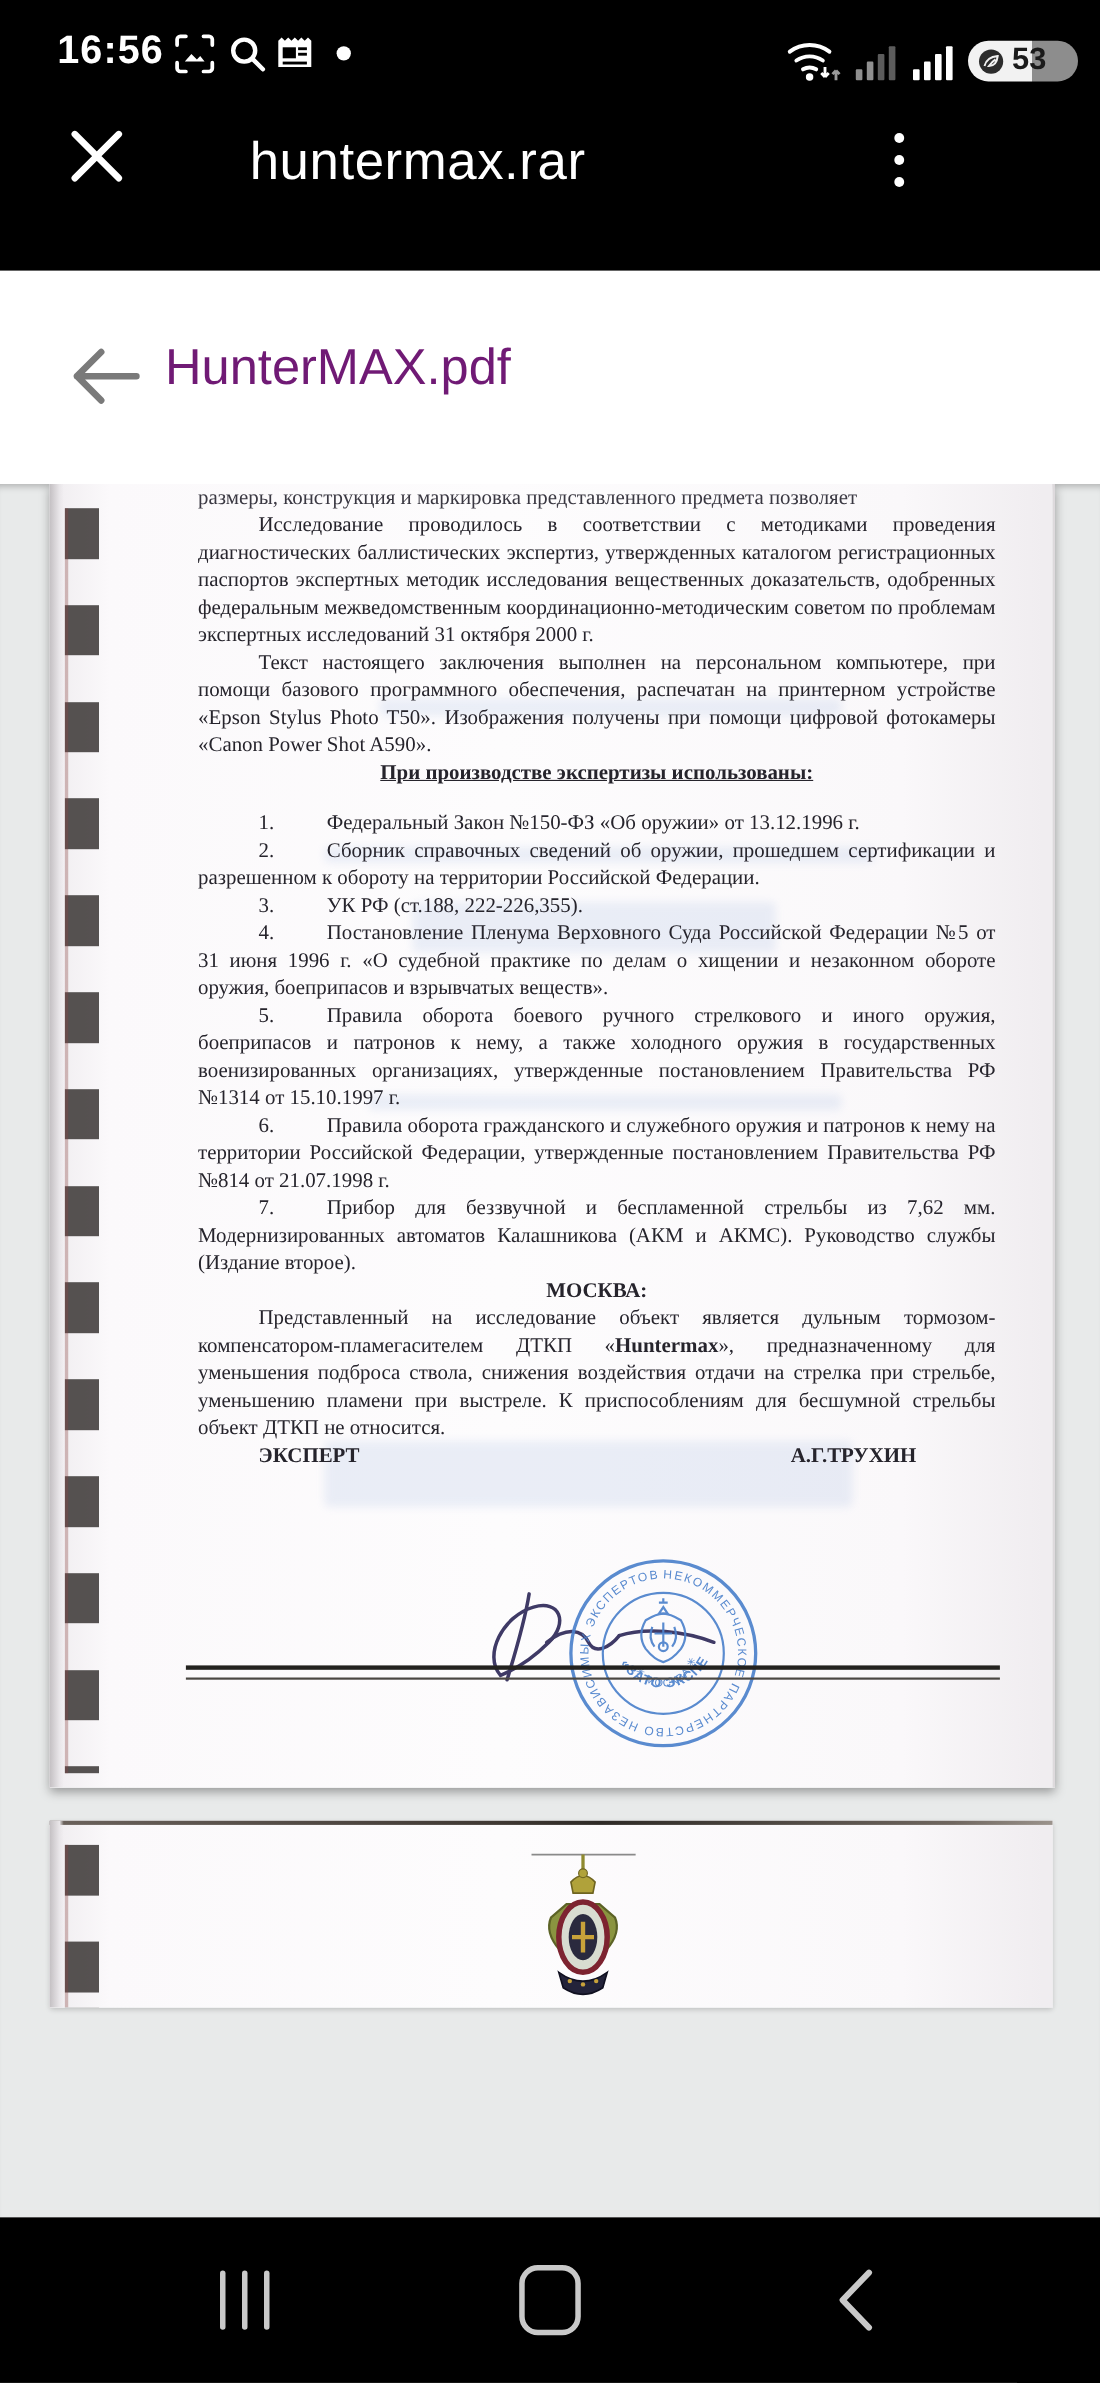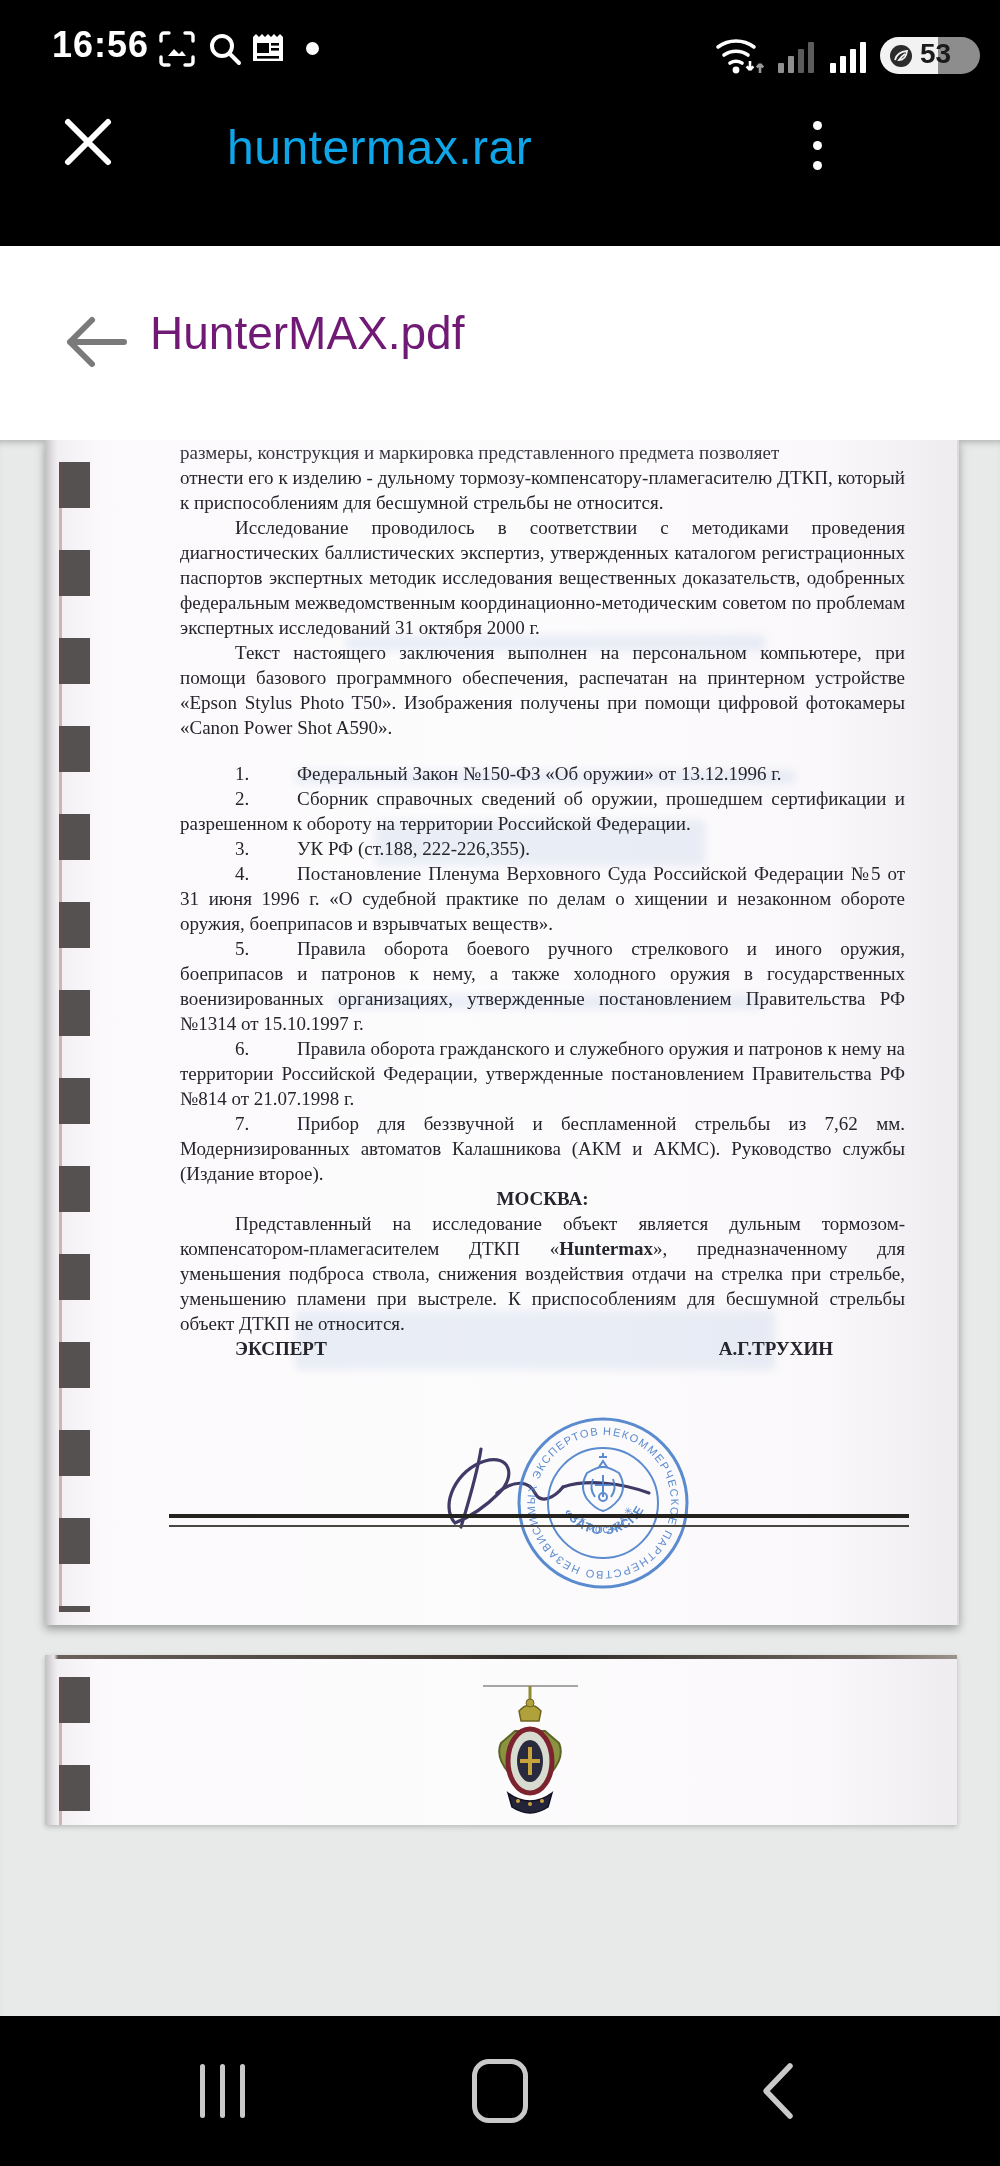--- a/index.html
+++ b/index.html
@@ -10,21 +10,21 @@
   .status-bar{position:absolute;left:0;top:0;width:1000px;height:86px;background:#000;color:#fff;}
   .sb-time{position:absolute;left:52px;top:24px;font-size:36px;font-weight:700;letter-spacing:1px;}
   .sb-ico{position:absolute;top:30px;}
   .sb-dot{position:absolute;left:306px;top:42px;width:13px;height:13px;border-radius:50%;background:#fff;}
   .sb-right{position:absolute;right:20px;top:30px;display:flex;align-items:center;gap:10px;height:50px;}
   .batt{position:relative;width:100px;height:37px;border-radius:19px;overflow:hidden;
         background:linear-gradient(90deg,#f2f2f2 0 58%,#8d8d8d 58% 100%);}
   .batt .pct{position:absolute;left:40px;top:1px;font-size:28px;font-weight:700;color:#1b1b1b;}
 
   
-  .app-bar{position:absolute;left:0;top:86px;width:885px;height:160px;background:#000;color:#0ea5e9;}
+  .app-bar{position:absolute;left:0;top:86px;width:885px;height:160px;background:#000;color:#ffffff;}
   .close-btn{position:absolute;left:60px;top:28px;width:56px;height:56px;color:#fff;cursor:pointer;}
   .app-title{position:absolute;left:227px;top:34px;font-size:48px;font-weight:500;letter-spacing:.5px;}
   .menu-btn{position:absolute;right:48px;top:26px;width:40px;height:66px;display:flex;flex-direction:column;
             align-items:center;justify-content:center;gap:11px;cursor:pointer;}
   .menu-btn i{width:9px;height:9px;border-radius:50%;background:#fff;}
 
   
   .file-bar{position:absolute;left:0;top:246px;width:1000px;height:194px;background:#fff;}
   .back-btn{position:absolute;left:62px;top:66px;width:66px;height:60px;cursor:pointer;}
   .file-title{position:absolute;left:150px;top:60px;font-size:46px;color:#701a75;font-weight:400;}
@@ -173,23 +173,23 @@
       <div class="binding b3"></div>
 
       <div class="bleed" style="left:300px;top:195px;width:420px;height:16px"></div>
       <div class="bleed" style="left:250px;top:330px;width:500px;height:14px"></div>
       <div class="bleed" style="left:330px;top:380px;width:330px;height:46px"></div>
       <div class="bleed" style="left:290px;top:555px;width:430px;height:14px"></div>
       <div class="bleed" style="left:250px;top:870px;width:480px;height:60px"></div>
 
       <div class="doc">
         <p class="partial">размеры, конструкция и маркировка представленного предмета позволяет</p>
-        <p>отнести его к изделию - дульному тормозу-компенсатору-пламегасителю ДТКП, который к приспособлениям для бесшумной стрельбы не относится.</p>
         <p class="indent">Исследование проводилось в соответствии с методиками проведения диагностических баллистических экспертиз, утвержденных каталогом регистрационных паспортов экспертных методик исследования вещественных доказательств, одобренных федеральным межведомственным координационно-методическим советом по проблемам экспертных исследований 31 октября 2000 г.</p>
         <p class="indent gap22">Текст настоящего заключения выполнен на персональном компьютере, при помощи базового программного обеспечения, распечатан на принтерном устройстве «Epson Stylus Photo T50». Изображения получены при помощи цифровой фотокамеры «Canon Power Shot A590».</p>
+        <p class="h-used">При производстве экспертизы использованы:</p>
         <div class="list">
           <p class="li indent"><span class="num">1.</span><span>Федеральный Закон №150-ФЗ «Об оружии» от 13.12.1996 г.</span></p>
           <p class="li indent"><span class="num">2.</span><span>Сборник справочных сведений об оружии, прошедшем сертификации и разрешенном к обороту на территории Российской Федерации.</span></p>
           <p class="li indent"><span class="num">3.</span><span>УК РФ (ст.188, 222-226,355).</span></p>
           <p class="li indent"><span class="num">4.</span><span>Постановление Пленума Верховного Суда Российской Федерации №5 от 31 июня 1996 г. «О судебной практике по делам о хищении и незаконном обороте оружия, боеприпасов и взрывчатых веществ».</span></p>
           <p class="li indent"><span class="num">5.</span><span>Правила оборота боевого ручного стрелкового и иного оружия, боеприпасов и патронов к нему, а также холодного оружия в государственных военизированных организациях, утвержденные постановлением Правительства РФ №1314 от 15.10.1997 г.</span></p>
           <p class="li indent"><span class="num">6.</span><span>Правила оборота гражданского и служебного оружия и патронов к нему на территории Российской Федерации, утвержденные постановлением Правительства РФ №814 от 21.07.1998 г.</span></p>
           <p class="li indent"><span class="num">7.</span><span>Прибор для беззвучной и беспламенной стрельбы из 7,62 мм. Модернизированных автоматов Калашникова (АКМ и АКМС). Руководство службы (Издание второе).</span></p>
         </div>
         <p class="h-concl">МОСКВА:</p>

